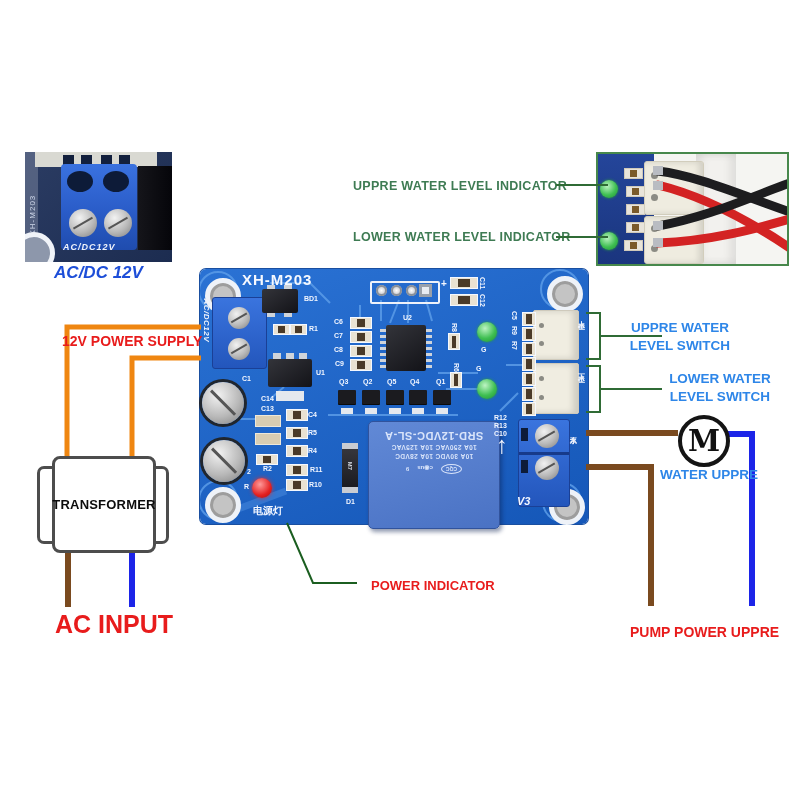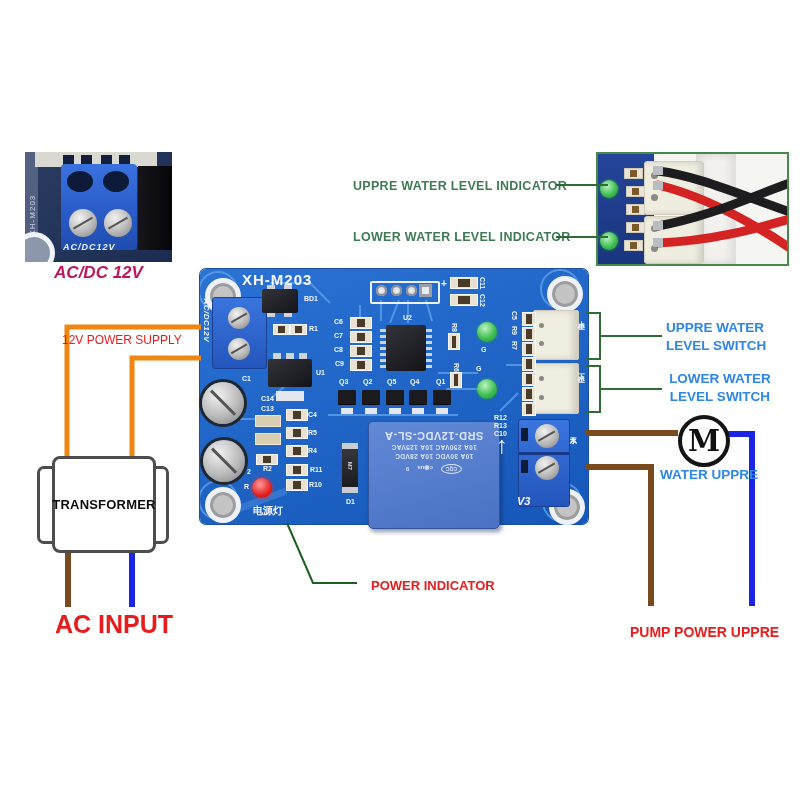--- a/index.html
+++ b/index.html
@@ -3,21 +3,21 @@
 <meta charset="utf-8">
 <style>
   html,body{margin:0;padding:0;background:#fff;}
   #stage{position:relative;width:800px;height:800px;background:#ffffff;overflow:hidden;
          font-family:"Liberation Sans", sans-serif;}
   .abs{position:absolute;}
   .lbl{position:absolute;font-weight:bold;white-space:nowrap;}
   .red{color:#e81c1c;}
   .greenlbl{color:#3e7b53;letter-spacing:.3px;}
   .bluelbl{color:#2e86e8;}
-  .cap{color:#be185d;font-style:italic;font-weight:bold;text-align:center;}
+  .cap{color:#1d4ed8;font-style:italic;font-weight:bold;text-align:center;}
   
   #inset-acdc{left:25px;top:152px;width:147px;height:110px;background:linear-gradient(135deg,#2b3c63,#1c2c50);overflow:hidden;}
   #acdc-strip{left:0;top:0;width:13px;height:110px;background:#77829a;opacity:.55;}
   #acdc-topband{left:10px;top:0;width:122px;height:15px;background:#d9d9d2;}
   .toppin{position:absolute;top:3px;width:11px;height:10px;background:#13203d;}
   #acdc-term{left:36px;top:12px;width:76px;height:86px;background:linear-gradient(180deg,#3a72e0 0%,#2a5cc8 55%,#1f4cae 100%);border-radius:4px;}
   .term-hole{position:absolute;width:26px;height:21px;background:#0d1b38;border-radius:50%;top:7px;}
   .screw{position:absolute;border-radius:50%;background:radial-gradient(circle at 38% 32%,#f2f2f2,#b9b9b9 55%,#7e7e7e);}
   .screw .slot{position:absolute;left:10%;top:46%;width:80%;height:8%;background:#555;transform:rotate(-30deg);}
   #acdc-silk{left:38px;top:90px;font-size:9px;font-style:italic;font-weight:bold;color:#eef2fa;letter-spacing:1px;}
@@ -425,26 +425,26 @@
   <div class="xtab" style="left:37px;top:466px"></div>
   <div class="xtab" style="left:146px;top:466px"></div>
   <div class="abs" id="xform">
     <span>TRANSFORMER</span>
   </div>
 
   <div class="abs" id="motor">
     <span>M</span>
   </div>
 
-  <div class="lbl red" style="left:62px;top:333px;width:138px;font-size:12px;font-weight:400;">12V POWER SUPPLY</div>
+  <div class="lbl red" style="left:62px;top:333px;width:138px;font-size:14px;font-weight:700;">12V POWER SUPPLY</div>
   <div class="lbl red" style="left:48px;top:610px;width:132px;font-size:25px;font-weight:900;text-align:center;">AC INPUT</div>
   <div class="lbl red" style="left:371px;top:578px;font-size:13px;font-weight:800;">POWER INDICATOR</div>
   <div class="lbl red" style="left:630px;top:624px;width:142px;font-size:14px;font-weight:800;text-align:center;">PUMP POWER UPPRE</div>
 
-  <div class="lbl bluelbl" style="left:666px;top:319px;width:108px;font-size:13.5px;text-align:left;line-height:18px;">
+  <div class="lbl bluelbl" style="left:626px;top:319px;width:108px;font-size:13.5px;text-align:center;line-height:18px;">
     <div>UPPRE WATER</div>
     <div>LEVEL SWITCH</div>
   </div>
   <div class="lbl bluelbl" style="left:666px;top:370px;width:108px;font-size:13.5px;text-align:center;line-height:18px;">
     <div>LOWER WATER</div>
     <div>LEVEL SWITCH</div>
   </div>
   <div class="lbl bluelbl" style="left:660px;top:467px;width:86px;font-size:13.5px;text-align:center;">WATER UPPRE</div>
 
 </div>

